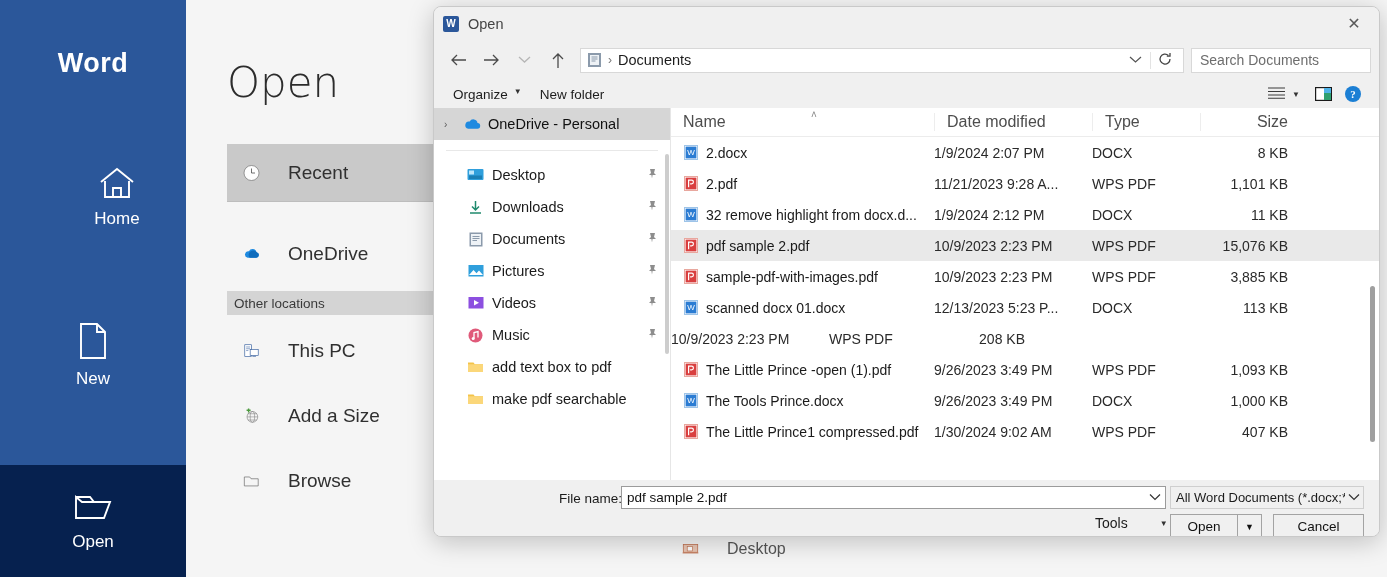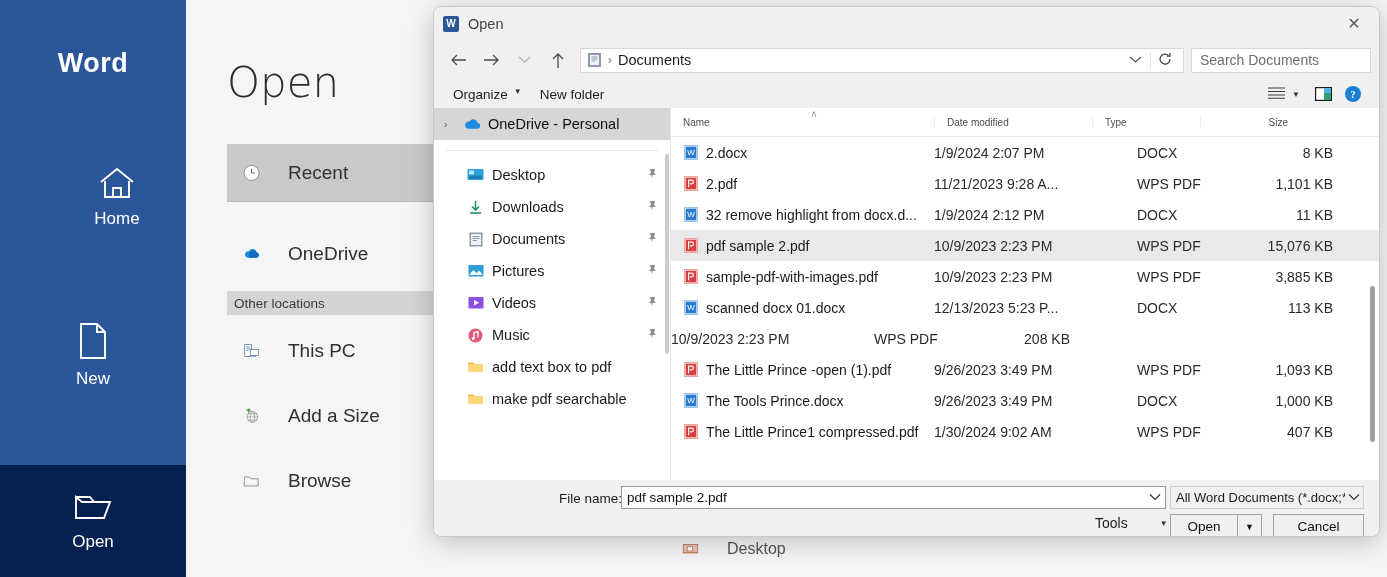--- a/index.html
+++ b/index.html
@@ -158,38 +158,38 @@
     background:#cdcdcd; border-radius:2px;
   }
 
   
   #filepane { flex:1; background:#fff; position:relative; overflow:hidden; }
   #col-header {
     display:flex; height:29px; align-items:center; position:relative;
     border-bottom:1px solid #ececec; background:#fff;
   }
   #col-header .ch {
-    font-size:10px; color:#4d4d4d; padding-left:12px; position:relative;
+    font-size:16px; color:#4d4d4d; padding-left:12px; position:relative;
   }
   #col-header .ch + .ch { border-left:1px solid #ededed; }
   .ch-name { width:263px; }
   .ch-date { width:158px; }
   .ch-type { width:108px; }
   .ch-size { width:100px; text-align:right; padding-right:12px; padding-left:0 !important; }
   #sort-caret {
     position:absolute; left:140px; top:1px; font-size:10px; color:#858585;
   }
   .frow {
     display:flex; align-items:center; height:31px; font-size:14px; color:#1a1a1a;
   }
   .frow.sel { background:#e9e9e9; }
   .f-name { width:263px; display:flex; align-items:center; gap:7px; padding-left:11px;
             white-space:nowrap; overflow:hidden; }
   .f-date { width:158px; color:#2a2a2a; }
-  .f-type { width:108px; color:#2a2a2a;margin-left:45px; }
+  .f-type { width:108px; color:#2a2a2a; }
   .f-size { width:100px; text-align:right; padding-right:12px; color:#2a2a2a; }
   #filepane-scroll {
     position:absolute; right:4px; top:178px; width:5px; height:156px;
     background:#9f9f9f; border-radius:3px;
   }
 
   
   #footer { height:58px; background:#f0f0f0; position:relative; }
   #fn-label {
     position:absolute; left:125px; top:11px; font-size:13.5px; color:#1b1b1b;

